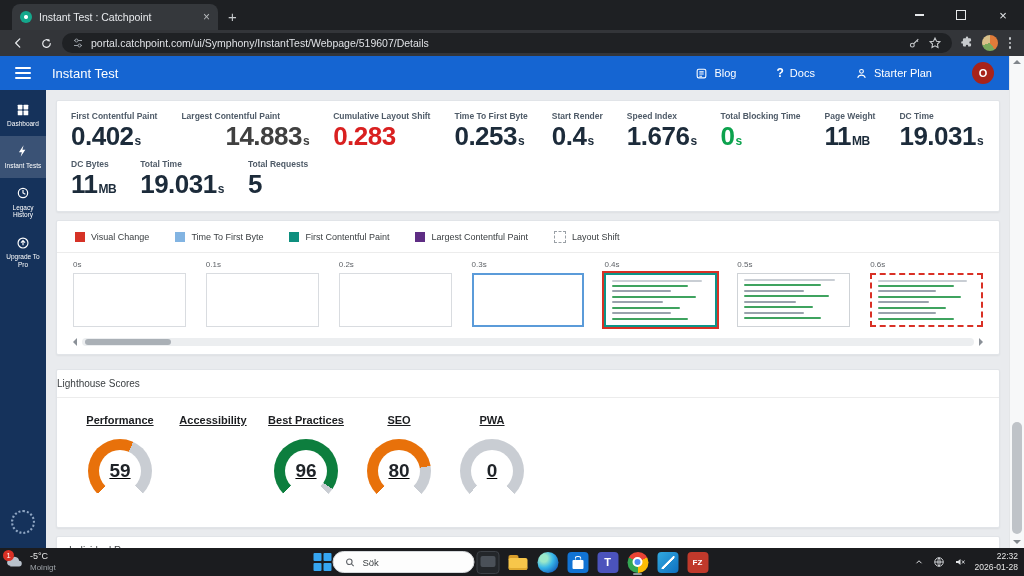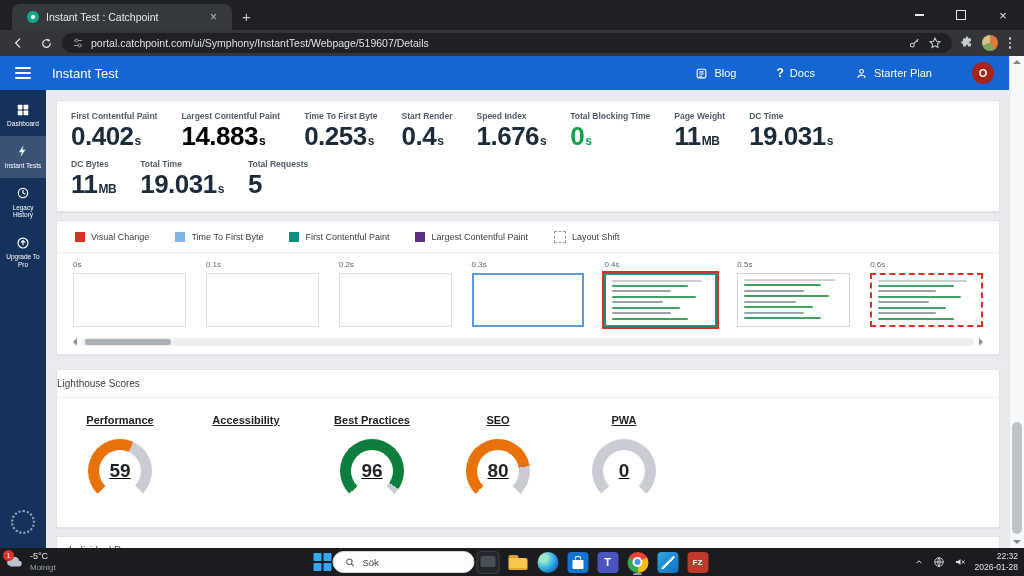--- a/index.html
+++ b/index.html
@@ -1,20 +1,20 @@
 <!DOCTYPE html>
 <html><head>
 <meta charset="utf-8">
 <style>
   html,body{margin:0;padding:0;background:#000;}
   .screen{position:relative;width:1024px;height:576px;overflow:hidden;font-family:"Liberation Sans",sans-serif;background:#e9ebee;}
 
   
   .tabbar{position:absolute;top:0;left:0;right:0;height:30px;background:#1e2023;display:flex;align-items:flex-end;}
-  .tab{margin-left:12px;height:26px;width:190px;background:#35383c;border-radius:8px 8px 0 0;display:flex;align-items:center;gap:7px;padding:0 15px;color:#e8eaed;font-size:10.5px;}
+  .tab{margin-left:12px;height:26px;width:190px;background:#35383c;border-radius:8px 8px 0 0;display:flex;align-items:center;gap:7px;padding:0 8px;color:#e8eaed;font-size:10.5px;}
   .favicon{width:12px;height:12px;border-radius:50%;background:radial-gradient(circle,#fff 0 1.5px,#14a88c 2.5px 6px);flex:none;}
   .tab-title{flex:1;white-space:nowrap;overflow:hidden;}
   .tab-close{color:#b7babd;font-size:12px;line-height:1;}
   .tab-close::before{content:"\00d7";}
   .newtab{color:#c6c9cc;font-size:15px;margin-left:10px;line-height:1;padding-bottom:6px;}
   .newtab::before{content:"+";}
   .wincontrols{margin-left:auto;display:flex;height:30px;}
   .wc{width:42px;height:30px;display:flex;align-items:center;justify-content:center;color:#e6e8ea;}
   .wc-min i{width:9px;height:1.5px;background:currentColor;display:block;}
   .wc-max i{width:8px;height:8px;border:1.2px solid currentColor;display:block;}
@@ -81,21 +81,21 @@
   .w0{width:92%;}.w1{width:78%;}.w2{width:60%;}.w3{width:86%;}.w4{width:52%;}.w5{width:70%;}
   .film-scroll{display:flex;align-items:center;height:12px;margin-top:9px;}
   .fs-arrow{width:0;height:0;border:4px solid transparent;flex:none;}
   .fs-left{border-right-color:#8a9097;}
   .fs-right{border-left-color:#8a9097;}
   .fs-track{flex:1;height:8px;background:#eceef0;border-radius:4px;margin:0 5px;position:relative;}
   .fs-thumb{position:absolute;left:3px;top:1px;height:6px;width:86px;background:#aab0b6;border-radius:3px;}
 
   .lh-card{margin:14px 10px 0;}
   .lh-title{padding:8px 0;font-size:10px;color:#3c4043;border-bottom:1px solid #ececec;}
-  .gauges{display:flex;gap:56px;padding:16px 26px 24px 28px;}
+  .gauges{display:flex;gap:23px;padding:16px 26px 24px 28px;}
   .g-col{width:70px;display:flex;flex-direction:column;align-items:center;}
   .g-label{font-size:11px;font-weight:bold;color:#1c1e21;text-decoration:underline;white-space:nowrap;}
   .gauge{width:64px;height:64px;border-radius:50%;position:relative;margin-top:13px;}
   .g-hole{position:absolute;inset:11px;background:#fff;border-radius:50%;display:flex;align-items:center;justify-content:center;text-decoration:underline;}
   .g-num{font-size:19px;font-weight:bold;color:#1f2328;}
 
   .runs-card{margin:8px 10px 0;padding:8px 12px;font-size:10px;color:#3c4043;height:30px;box-sizing:border-box;}
 
   
   .pagescroll{position:absolute;right:0;top:56px;width:14px;bottom:28px;background:#f7f8f9;border-left:1px solid #e4e6e8;}
@@ -278,21 +278,25 @@
   <div class="main">
 
     <div class="card metrics-card">
       <div class="metrics-row">
           <div class="metric">
     <div class="m-label">First Contentful Paint</div>
     <div class="m-value" style="color: rgb(28, 43, 58);"><span class="m-num">0.402</span><span class="m-unit">s</span></div>
   </div>
           <div class="metric">
     <div class="m-label">Largest Contentful Paint</div>
-    <div class="m-value" style="color: #000000;"><span class="m-num">14.883</span><span class="m-unit">s</span></div>
+    <div class="m-value" style="color: #404040; margin-left: 44px;"><span class="m-num">14.883</span><span class="m-unit">s</span></div>
+  </div>
+          <div class="metric">
+    <div class="m-label">Cumulative Layout Shift</div>
+    <div class="m-value" style="color: rgb(217, 32, 32);"><span class="m-num">0.283</span><span class="m-unit"></span></div>
   </div>
           <div class="metric">
     <div class="m-label">Time To First Byte</div>
     <div class="m-value" style="color: rgb(28, 43, 58);"><span class="m-num">0.253</span><span class="m-unit">s</span></div>
   </div>
           <div class="metric">
     <div class="m-label">Start Render</div>
     <div class="m-value" style="color: rgb(28, 43, 58);"><span class="m-num">0.4</span><span class="m-unit">s</span></div>
   </div>
           <div class="metric">

